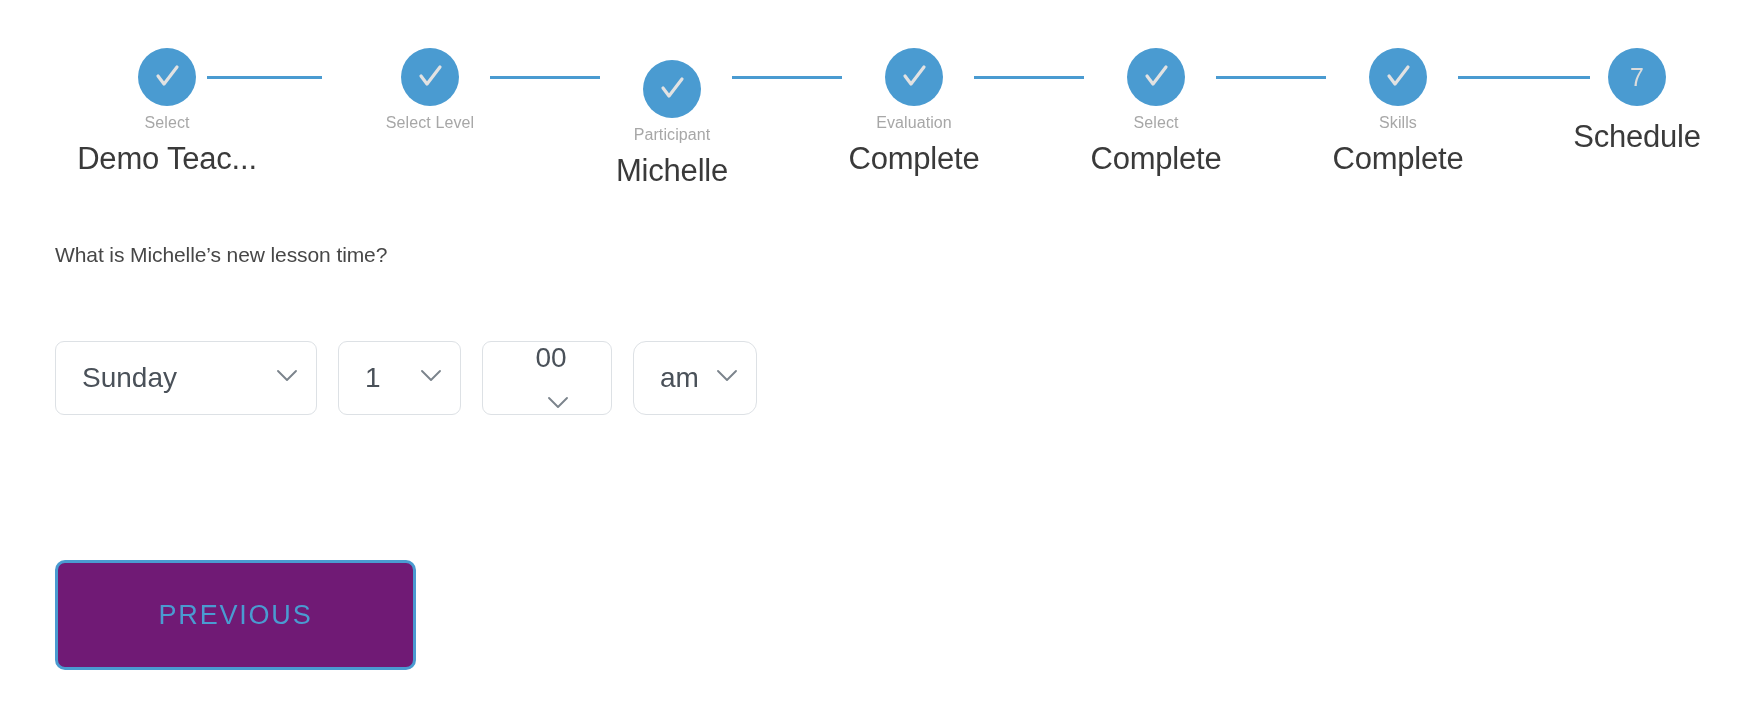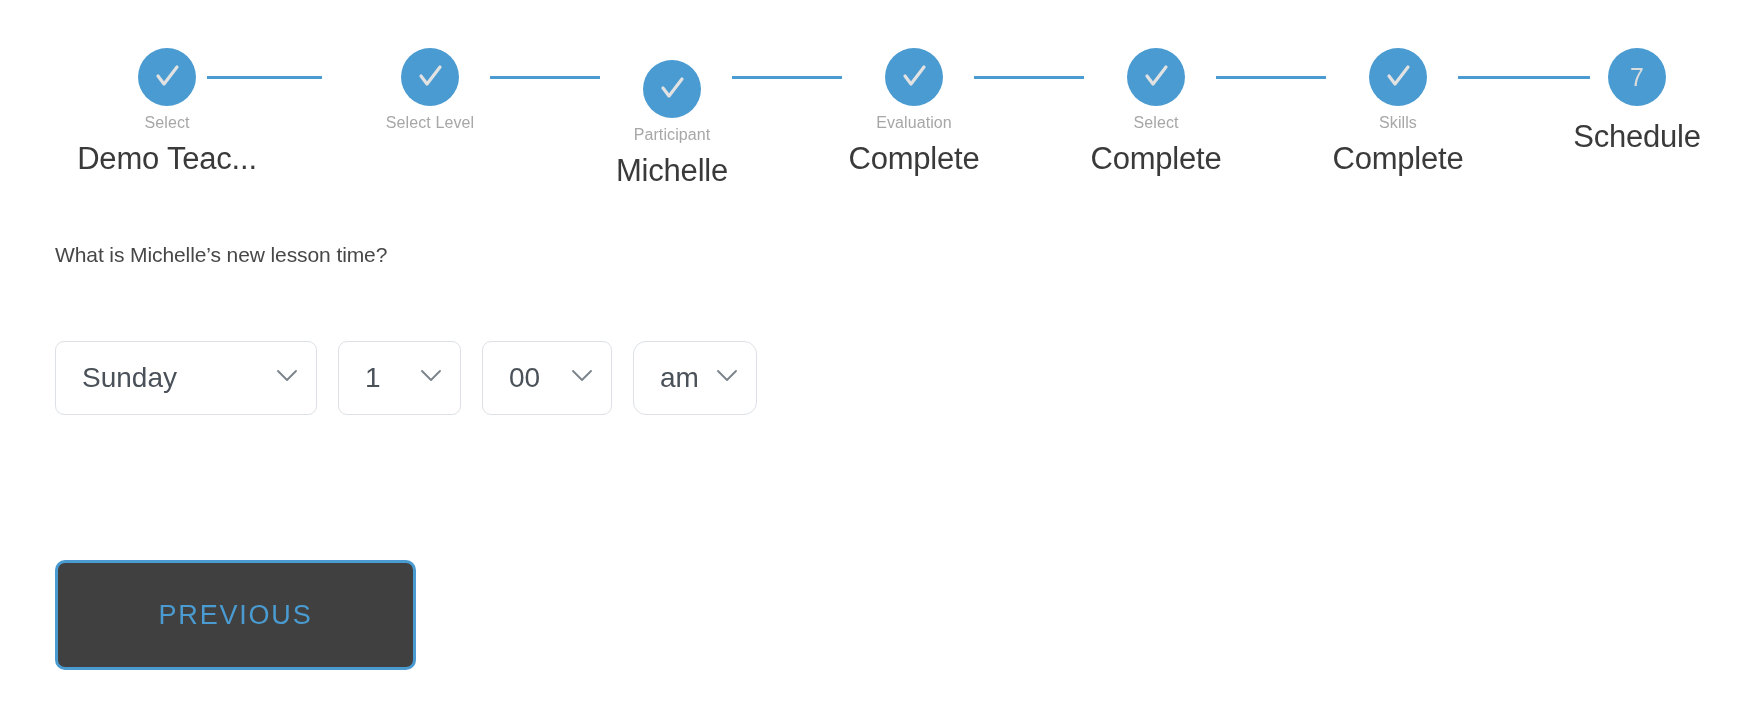--- a/index.html
+++ b/index.html
@@ -103,21 +103,21 @@
     background: #ffffff;
     display: flex;
     align-items: center;
     justify-content: space-between;
     box-sizing: border-box;
     padding: 0 18px 0 26px;
     cursor: pointer;
   }
   .dropdown.w-day { width: 262px; }
   .dropdown.w-hour { width: 123px; }
-  .dropdown.w-min  { width: 130px; }
+  .dropdown.w-min  { width: 130px; flex-direction: column; }
   .dropdown.w-mer  { width: 124px; border-radius: 13px; }
 
   .dropdown .dd-value {
     font-size: 28px;
     color: #4a5159;
     font-family: "Liberation Sans", sans-serif;
     font-weight: 400;
     white-space: nowrap;
   }
   .dd-caret {
@@ -142,21 +142,21 @@
     justify-content: center;
     font-family: "Liberation Sans", sans-serif;
     font-size: 27px;
     letter-spacing: 1.8px;
     cursor: pointer;
     box-sizing: border-box;
     user-select: none;
   }
   .btn-outline {
     width: 361px;
-    background: #404040;
+    background: #701a75;
     border: 3px solid #4a9bd1;
     color: #4a9bd1;
   }
   .btn-filled {
     width: 360px;
     background: #4a9bd1;
     border: 3px solid #4a9bd1;
     color: #ffffff;
   }
 </style>

